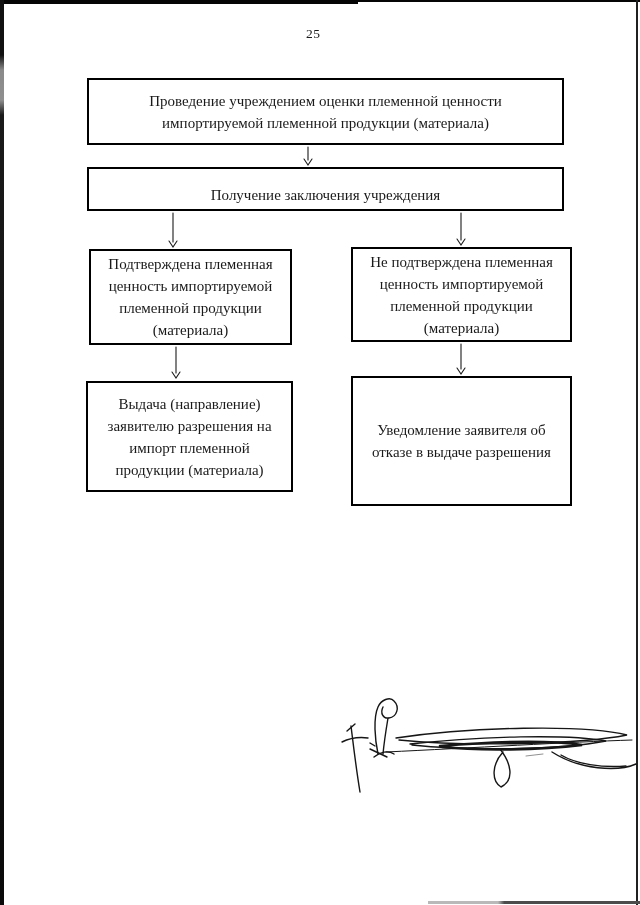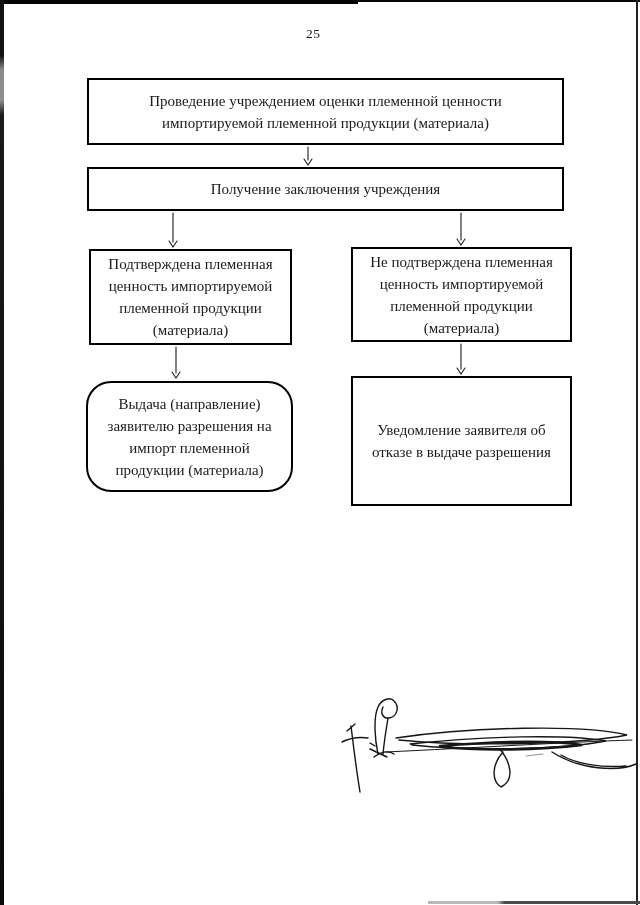--- a/index.html
+++ b/index.html
@@ -29,24 +29,24 @@
     position:absolute;
     border:2px solid #000;
     box-sizing:border-box;
     background:#fff;
     display:flex; align-items:center; justify-content:center;
     text-align:center;
     font-size:15px; line-height:22px;
     padding:3px 9px;
   }
   .node-assessment   { left:87px;  top:78px;  width:477px; height:67px;justify-content:flex-end; }
-  .node-conclusion   { left:87px;  top:167px; width:477px; height:44px; }
+  .node-conclusion   { left:87px;  top:167px; width:477px; height:44px;align-items:flex-end; }
   .node-confirmed    { left:89px;  top:249px; width:203px; height:96px; }
   .node-notconfirmed { left:351px; top:247px; width:221px; height:95px; }
-  .node-permit       { left:86px;  top:381px; width:207px; height:111px;border-radius:25px; }
+  .node-permit       { left:86px;  top:381px; width:207px; height:111px; }
   .node-refusal      { left:351px; top:376px; width:221px; height:130px; }
   .connectors, .signature { position:absolute; pointer-events:none; }
   .connectors { left:0; top:0; width:640px; height:905px; }
   .signature  { left:330px; top:680px; width:312px; height:150px; }
 </style>
 </head>
 <body>
 
 <div class="page">
 

